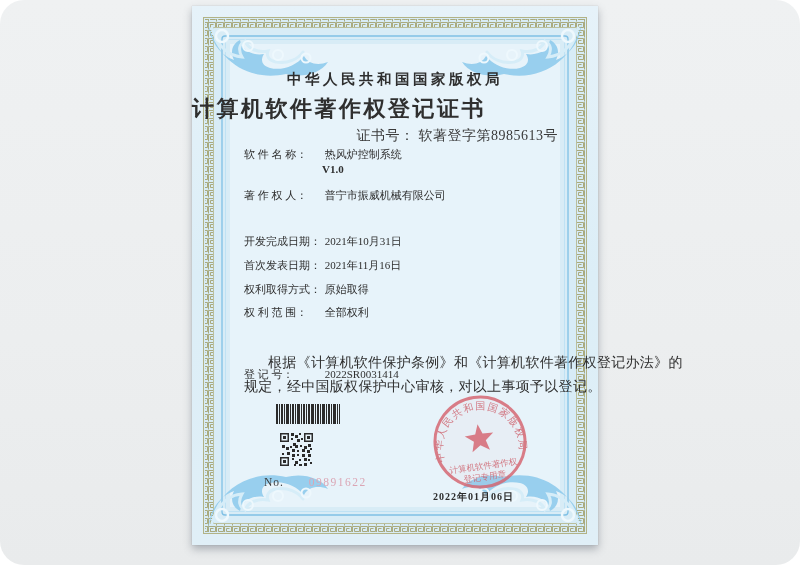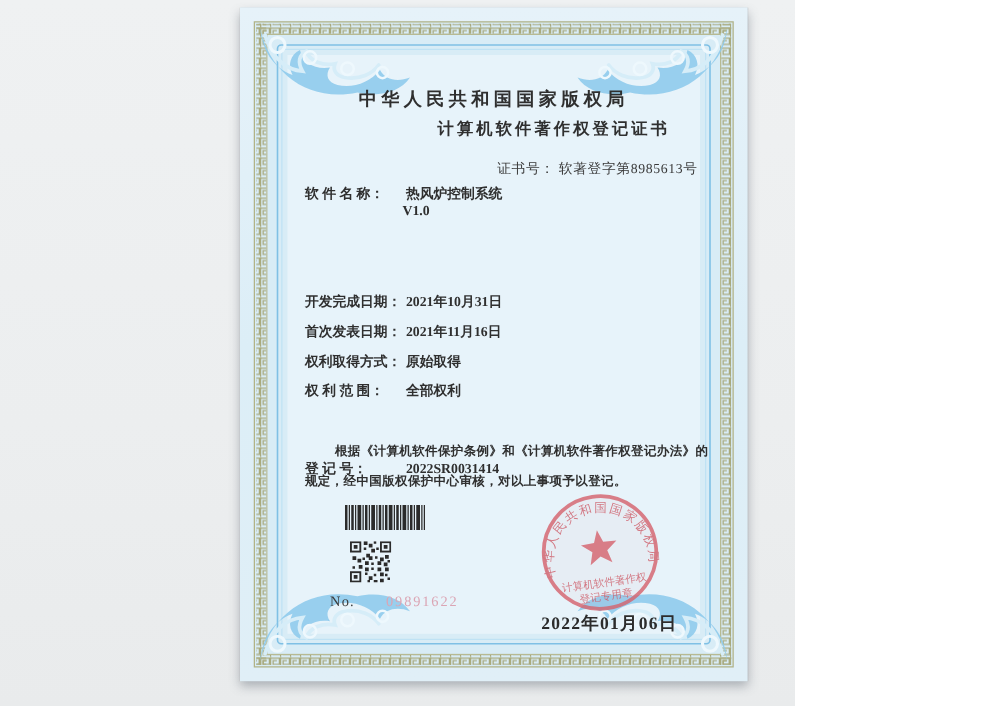--- a/index.html
+++ b/index.html
@@ -1,47 +1,48 @@
 <!DOCTYPE html>
 <html><head>
 <meta charset="utf-8">
 <style>
   html,body { margin:0; padding:0; }
   .page {
-    position:relative; width:636px; height:565px; overflow:hidden;
+    position:relative; width:800px; height:565px; overflow:hidden;
     background:linear-gradient(180deg,#eff1f2 0%,#ecEEef 60%,#e9ebec 100%);
     font-family:"Liberation Serif","DejaVu Serif",serif;
+    border-radius:24px;
   }
   .certificate {
     position:absolute; left:192px; top:6px; width:406px; height:539px;
     background:#e2f0f8;
     box-shadow:0 4px 8px rgba(90,100,110,.45), 0 0 1px rgba(0,0,0,.2);
   }
   .frame { position:absolute; left:0; top:0; z-index:1; }
   .txt { position:absolute; z-index:2; color:#2f2f2f; white-space:nowrap; }
   .authority { top:64px; left:0; width:100%; text-align:center;
     font-size:14.5px; font-weight:700; letter-spacing:3.5px; }
-  .cert-title { top:88px; left:0; width:100%; text-align:center;
-    font-size:13px; font-weight:700; letter-spacing:2.5px;margin-left:48px; }
+  .cert-title { top:88px; left:0; width:100%; 
+    font-size:22px; font-weight:700; letter-spacing:2.5px; }
   .certno { top:121px; left:0; width:100%; text-align:right; box-sizing:border-box;
-    padding-right:40px; font-size:11px; color:#3a3a3a; letter-spacing:.5px; }
-  .row { left:52px; font-size:11px; font-weight:700; }
+    padding-right:40px; font-size:14px; color:#3a3a3a; letter-spacing:.5px; }
+  .row { left:52px; font-size:11px; font-weight:400; }
   .row .lab { display:inline-block; width:78px; }
   .r1 { top:141px; } .r1b { top:157px; left:130px; font-size:11px; font-weight:700; }
   .r2 { top:182px; } .r3 { top:228px; } .r4 { top:252px; }
   .r5 { top:276px; } .r6 { top:299px; } .r7 { top:321px;margin-top:40px; }
-  .stmt { font-size:10px; font-weight:700; letter-spacing:.3px; }
+  .stmt { font-size:14px; font-weight:400; letter-spacing:.3px; }
   .stmt1 { left:76px; top:348px; }
   .stmt2 { left:52px; top:372px; }
   .barcode { position:absolute; left:84px; top:398px; z-index:2; }
   .qr { position:absolute; left:88px; top:427px; z-index:2; }
   .serial { left:72px; top:470px; font-size:11.5px; color:#3d3d3d; letter-spacing:1px; }
   .serial .num { color:#dba5b4; margin-left:21px; letter-spacing:1.5px; }
   .seal { position:absolute; left:238px; top:386px; z-index:3; }
-  .date { left:241px; top:484px; font-size:14px; font-weight:700;
+  .date { left:241px; top:484px; font-size:10px; font-weight:700;
     letter-spacing:1px; color:#2c2c2c; z-index:2; }
 </style>
 </head>
 <body>
 
 <div class="page">
   <div class="certificate">
 
     <svg class="frame" width="406" height="539" viewBox="0 0 406 539">
       <defs>
@@ -92,20 +93,24 @@
       <span>证书号：</span>
       <span>软著登字第8985613号</span>
     </div>
 
     <div class="txt row r1">
       <span class="lab">软 件 名 称：</span>
       <span class="val">热风炉控制系统</span>
     </div>
     <div class="txt r1b">V1.0</div>
 
+    <div class="txt row r2">
+      <span class="lab">著 作 权 人：</span>
+      <span class="val">普宁市振威机械有限公司</span>
+    </div>
 
     <div class="txt row r3">
       <span class="lab">开发完成日期：</span>
       <span class="val">2021年10月31日</span>
     </div>
 
     <div class="txt row r4">
       <span class="lab">首次发表日期：</span>
       <span class="val">2021年11月16日</span>
     </div>

